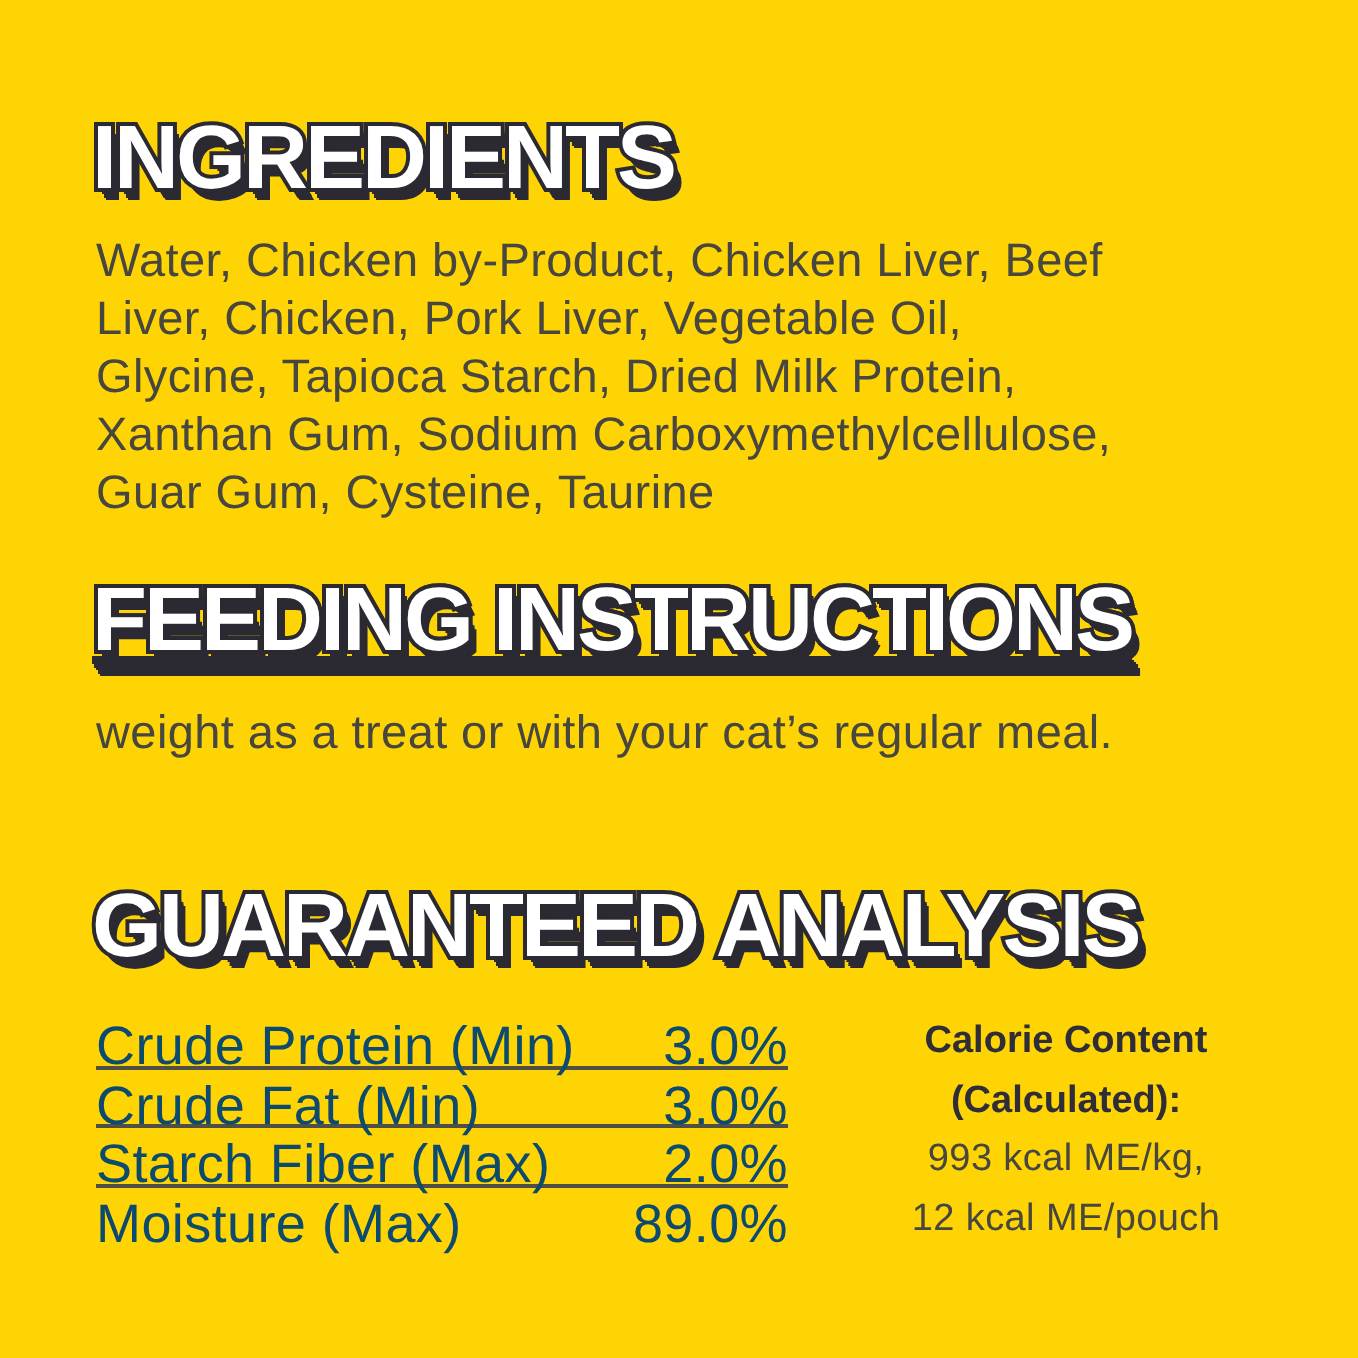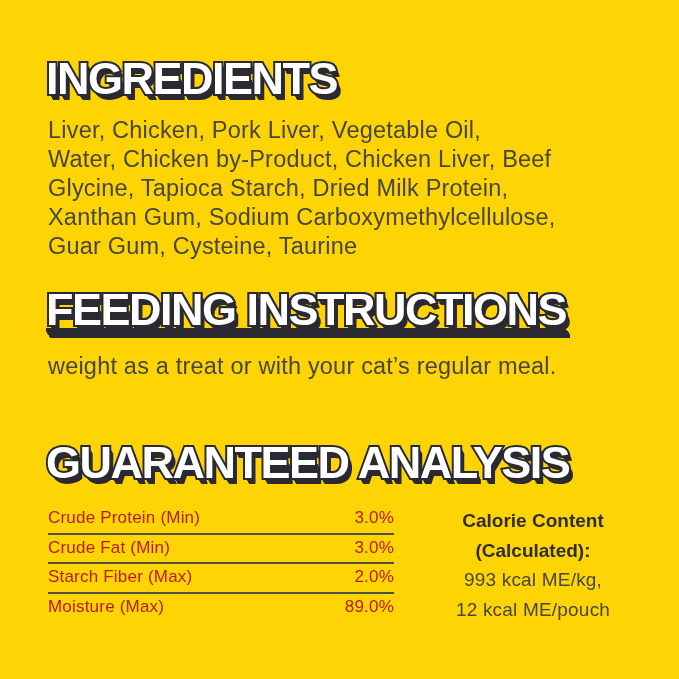--- a/index.html
+++ b/index.html
@@ -67,22 +67,22 @@
     left: 48px;
     top: 505px;
     width: 346px;
   }
   .ga-row {
     display: flex;
     justify-content: space-between;
     align-items: baseline;
     height: 29.5px;
     padding-top: 3px;
-    color: #b91c1c;
-    font-size: 17px;
+    color: #0c4a6e;
+    font-size: 27px;
     letter-spacing: 0.2px;
   }
   .ga-row.ruled { border-bottom: 2px solid #504f47; }
   .ga-label { text-align: left; }
   .ga-value { text-align: right; }
 
   
   .calorie-block {
     position: absolute;
     left: 413px;
@@ -101,22 +101,22 @@
   }
 </style>
 </head>
 <body>
 
 <div class="label">
 
   <div class="heading heading-ingredients">INGREDIENTS</div>
 
   <div class="bodytext ingredients-text">
+    <div>Water, Chicken by-Product, Chicken Liver, Beef</div>
     <div>Liver, Chicken, Pork Liver, Vegetable Oil,</div>
-    <div>Water, Chicken by-Product, Chicken Liver, Beef</div>
     <div>Glycine, Tapioca Starch, Dried Milk Protein,</div>
     <div>Xanthan Gum, Sodium Carboxymethylcellulose,</div>
     <div>Guar Gum, Cysteine, Taurine</div>
   </div>
 
   <div class="heading heading-feeding">FEEDING INSTRUCTIONS</div>
 
   <div class="bodytext feeding-text">
     <div>weight as a treat or with your cat’s regular meal.</div>
   </div>

